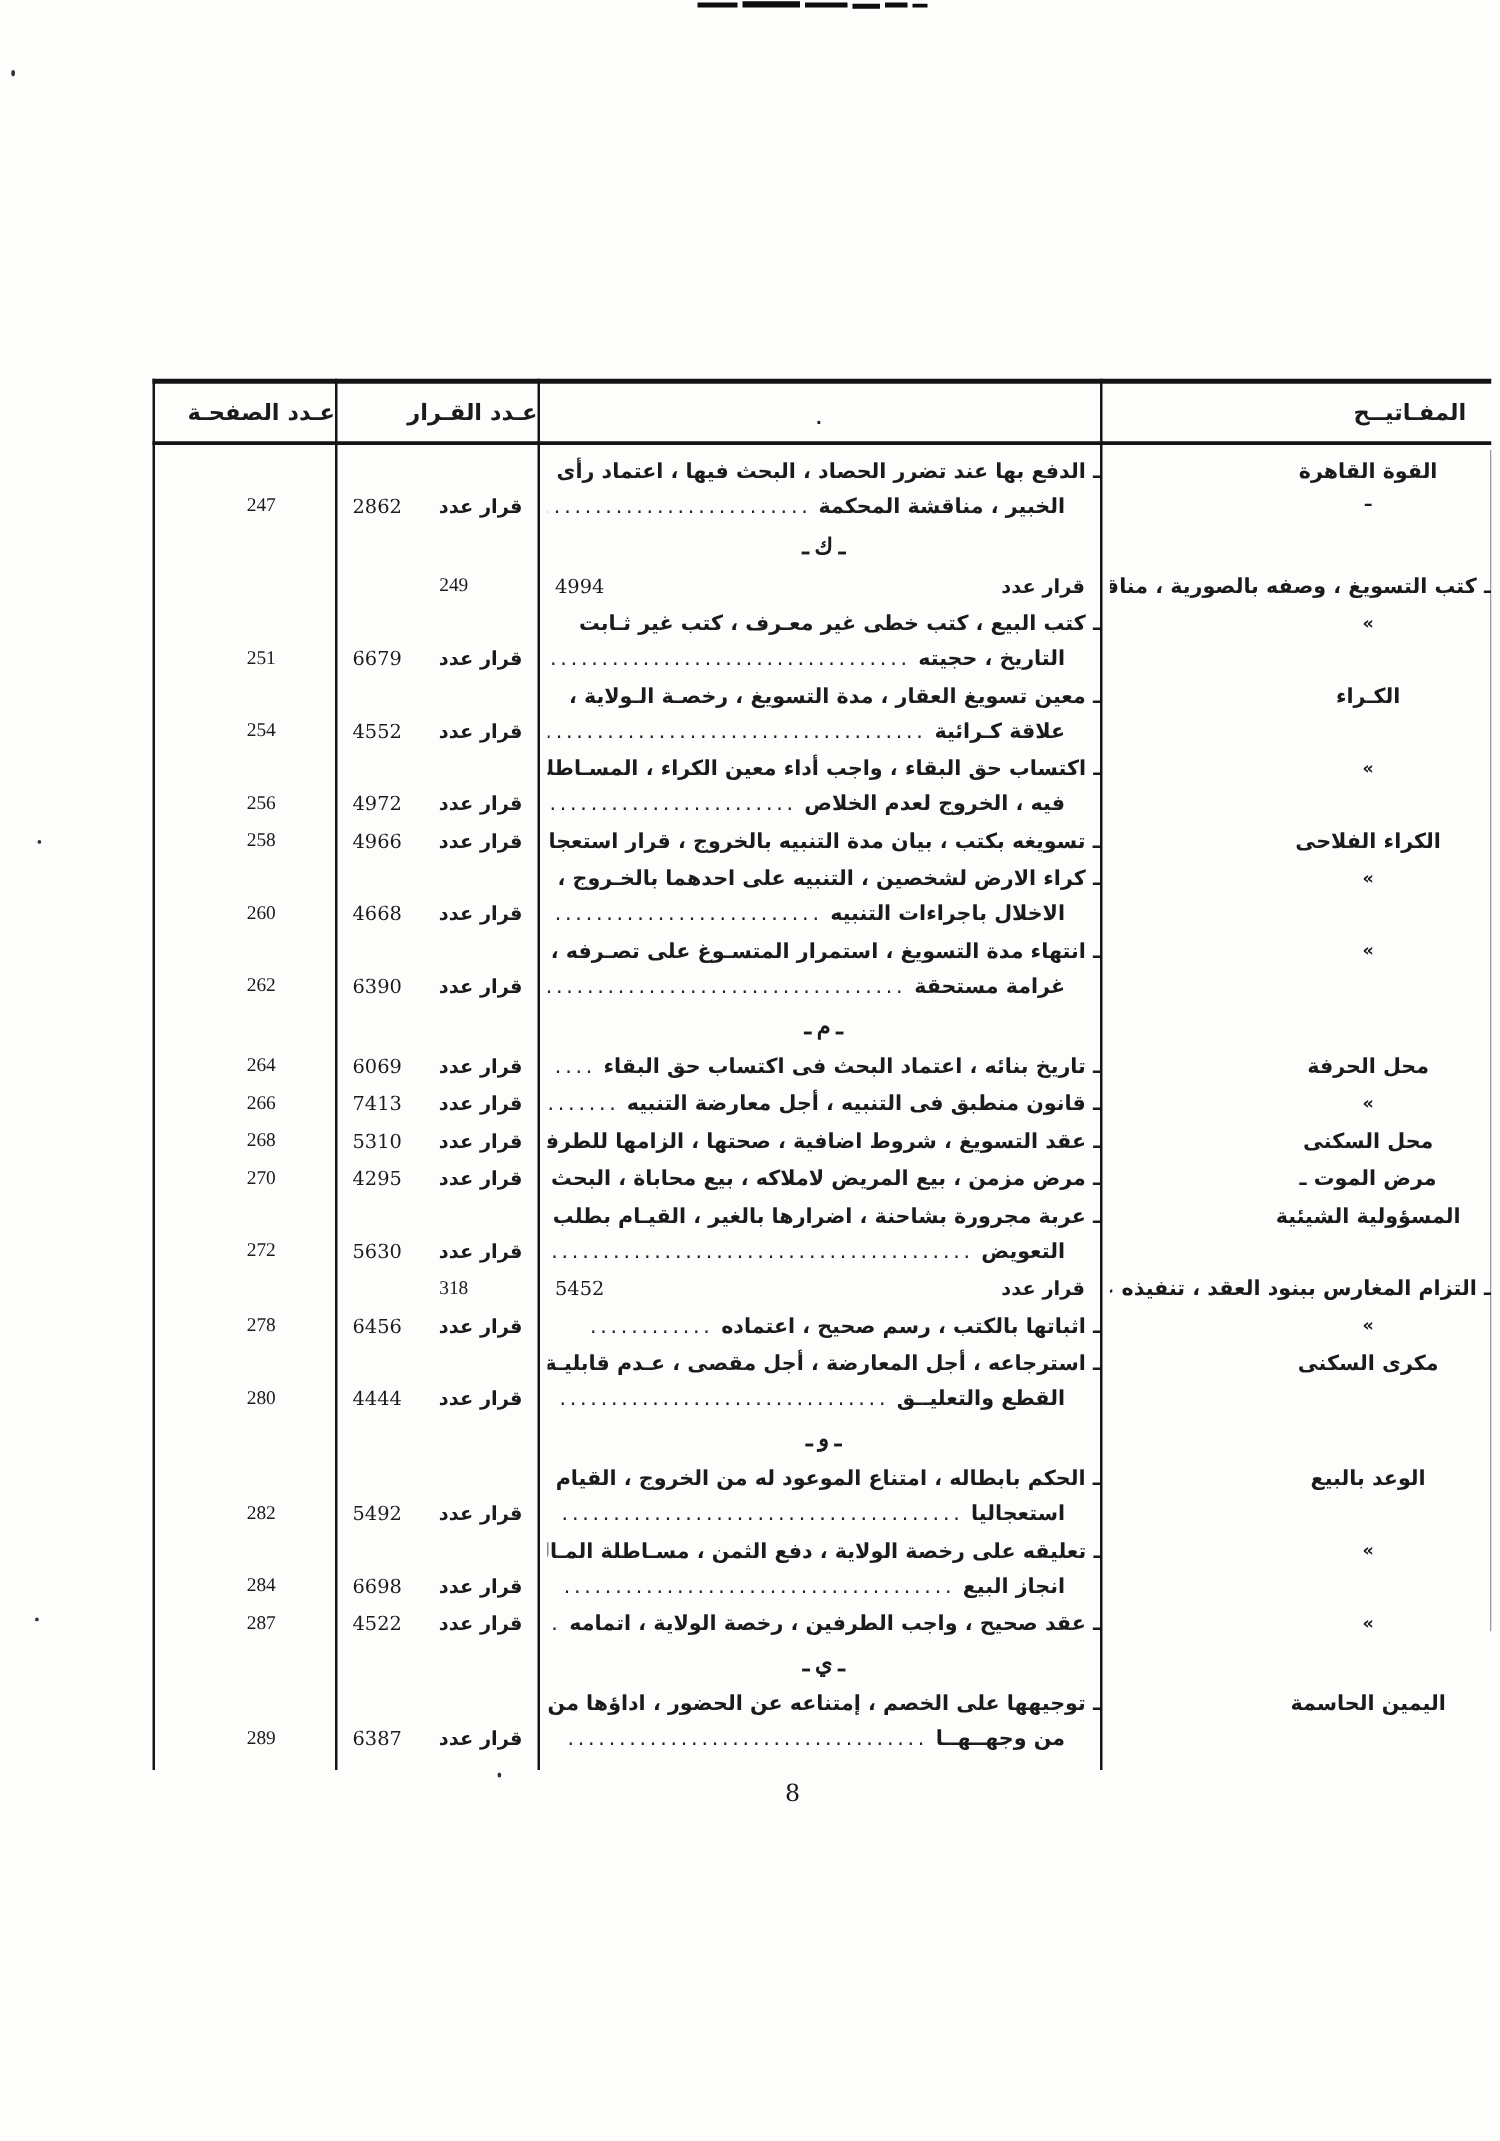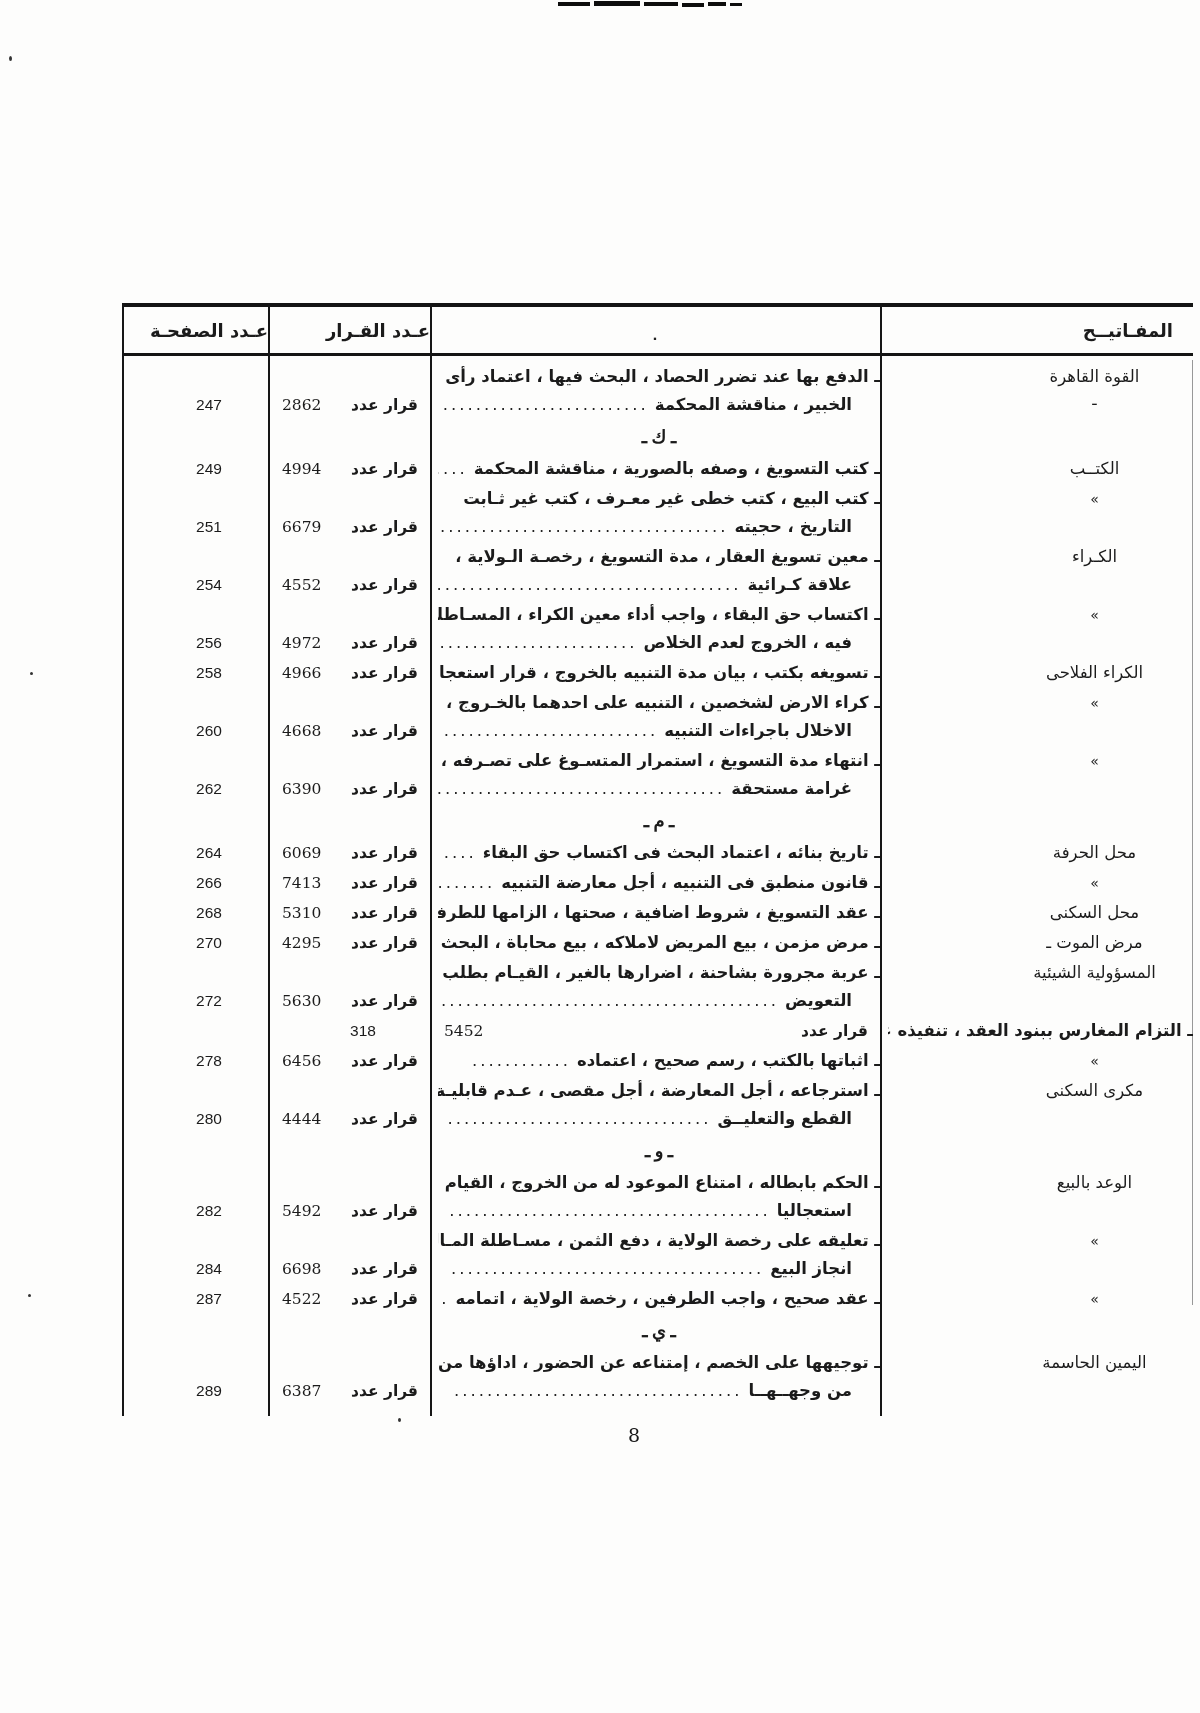--- a/index.html
+++ b/index.html
@@ -23,21 +23,21 @@
   .hdr .pgh,.hdr .dech{text-align:right;}
   .hdr .desch{text-align:center;font-size:13px;padding-top:10px;color:#222;}
 
   .tbody{padding-top:6px;}
   .row{display:grid;direction:rtl;grid-template-columns:313px 450px 162px 146px;}
   .entry{padding:1px 0;}
 
   .cell-keys{
     align-self:start;text-align:center;
     padding-left:130px;padding-right:14px;
-    font-weight:400;font-size:16.5px;line-height:28px;white-space:nowrap;
+    font-weight:700;font-size:16.5px;line-height:28px;white-space:nowrap;
   }
   .topic-sub{line-height:18px;font-size:15px;}
   .ditto{font-size:14px;}
 
   .cell-desc{
     font-weight:700;font-size:16.5px;line-height:28px;
     text-align:right;padding-left:8px;overflow:hidden;
   }
   .line{display:flex;direction:rtl;align-items:baseline;overflow:hidden;height:28px;}
   .line.cont{padding-right:28px;}
@@ -47,21 +47,21 @@
     letter-spacing:3px;font-weight:400;padding-right:6px;color:#222;
   }
 
   .cell-dec{
     align-self:end;display:flex;direction:rtl;justify-content:space-between;
     padding:0 12px 0 14px;font-weight:700;font-size:15.5px;line-height:28px;white-space:nowrap;
   }
   .num{font-family:"DejaVu Serif",serif;font-weight:400;font-size:15.5px;}
   .cell-pg{
     align-self:end;text-align:center;padding-left:28px;
-    font-family:Liberation Sans, sans-serif;font-size:15.5px;line-height:28px;
+    font-family:Liberation Serif, serif;font-size:15.5px;line-height:28px;
   }
 
   .divider{height:34px;}
   .divider .cell-desc{
     display:flex;align-items:center;justify-content:center;
     font-size:18px;font-weight:700;letter-spacing:2px;line-height:34px;font-family:Liberation Serif, serif;
   }
 
   .vline{position:absolute;top:0;bottom:0;width:2px;background:#161616;}
   .edge-line{position:absolute;left:1192px;top:360px;height:945px;width:1px;background:#454545;opacity:.55;}
@@ -118,23 +118,20 @@
           </div>
           <div class="cell-pg">247</div>
         </div>
         <div class="row divider">
           <div class="cell-keys"></div>
           <div class="cell-desc">ـ ك ـ</div>
           <div class="cell-dec"></div>
           <div class="cell-pg"></div>
         </div>
         <div class="row entry">
-          <div class="cell-keys">
-            <div class="topic">الكتــب</div>
-          </div>
           <div class="cell-desc">
             <div class="line">
               <div class="t">ـ كتب التسويغ ، وصفه بالصورية ، مناقشة المحكمة </div>
               <div class="dots">......</div>
             </div>
           </div>
           <div class="cell-dec">
             <div class="dec-label">قرار عدد</div>
             <div class="num">4994</div>
           </div>

